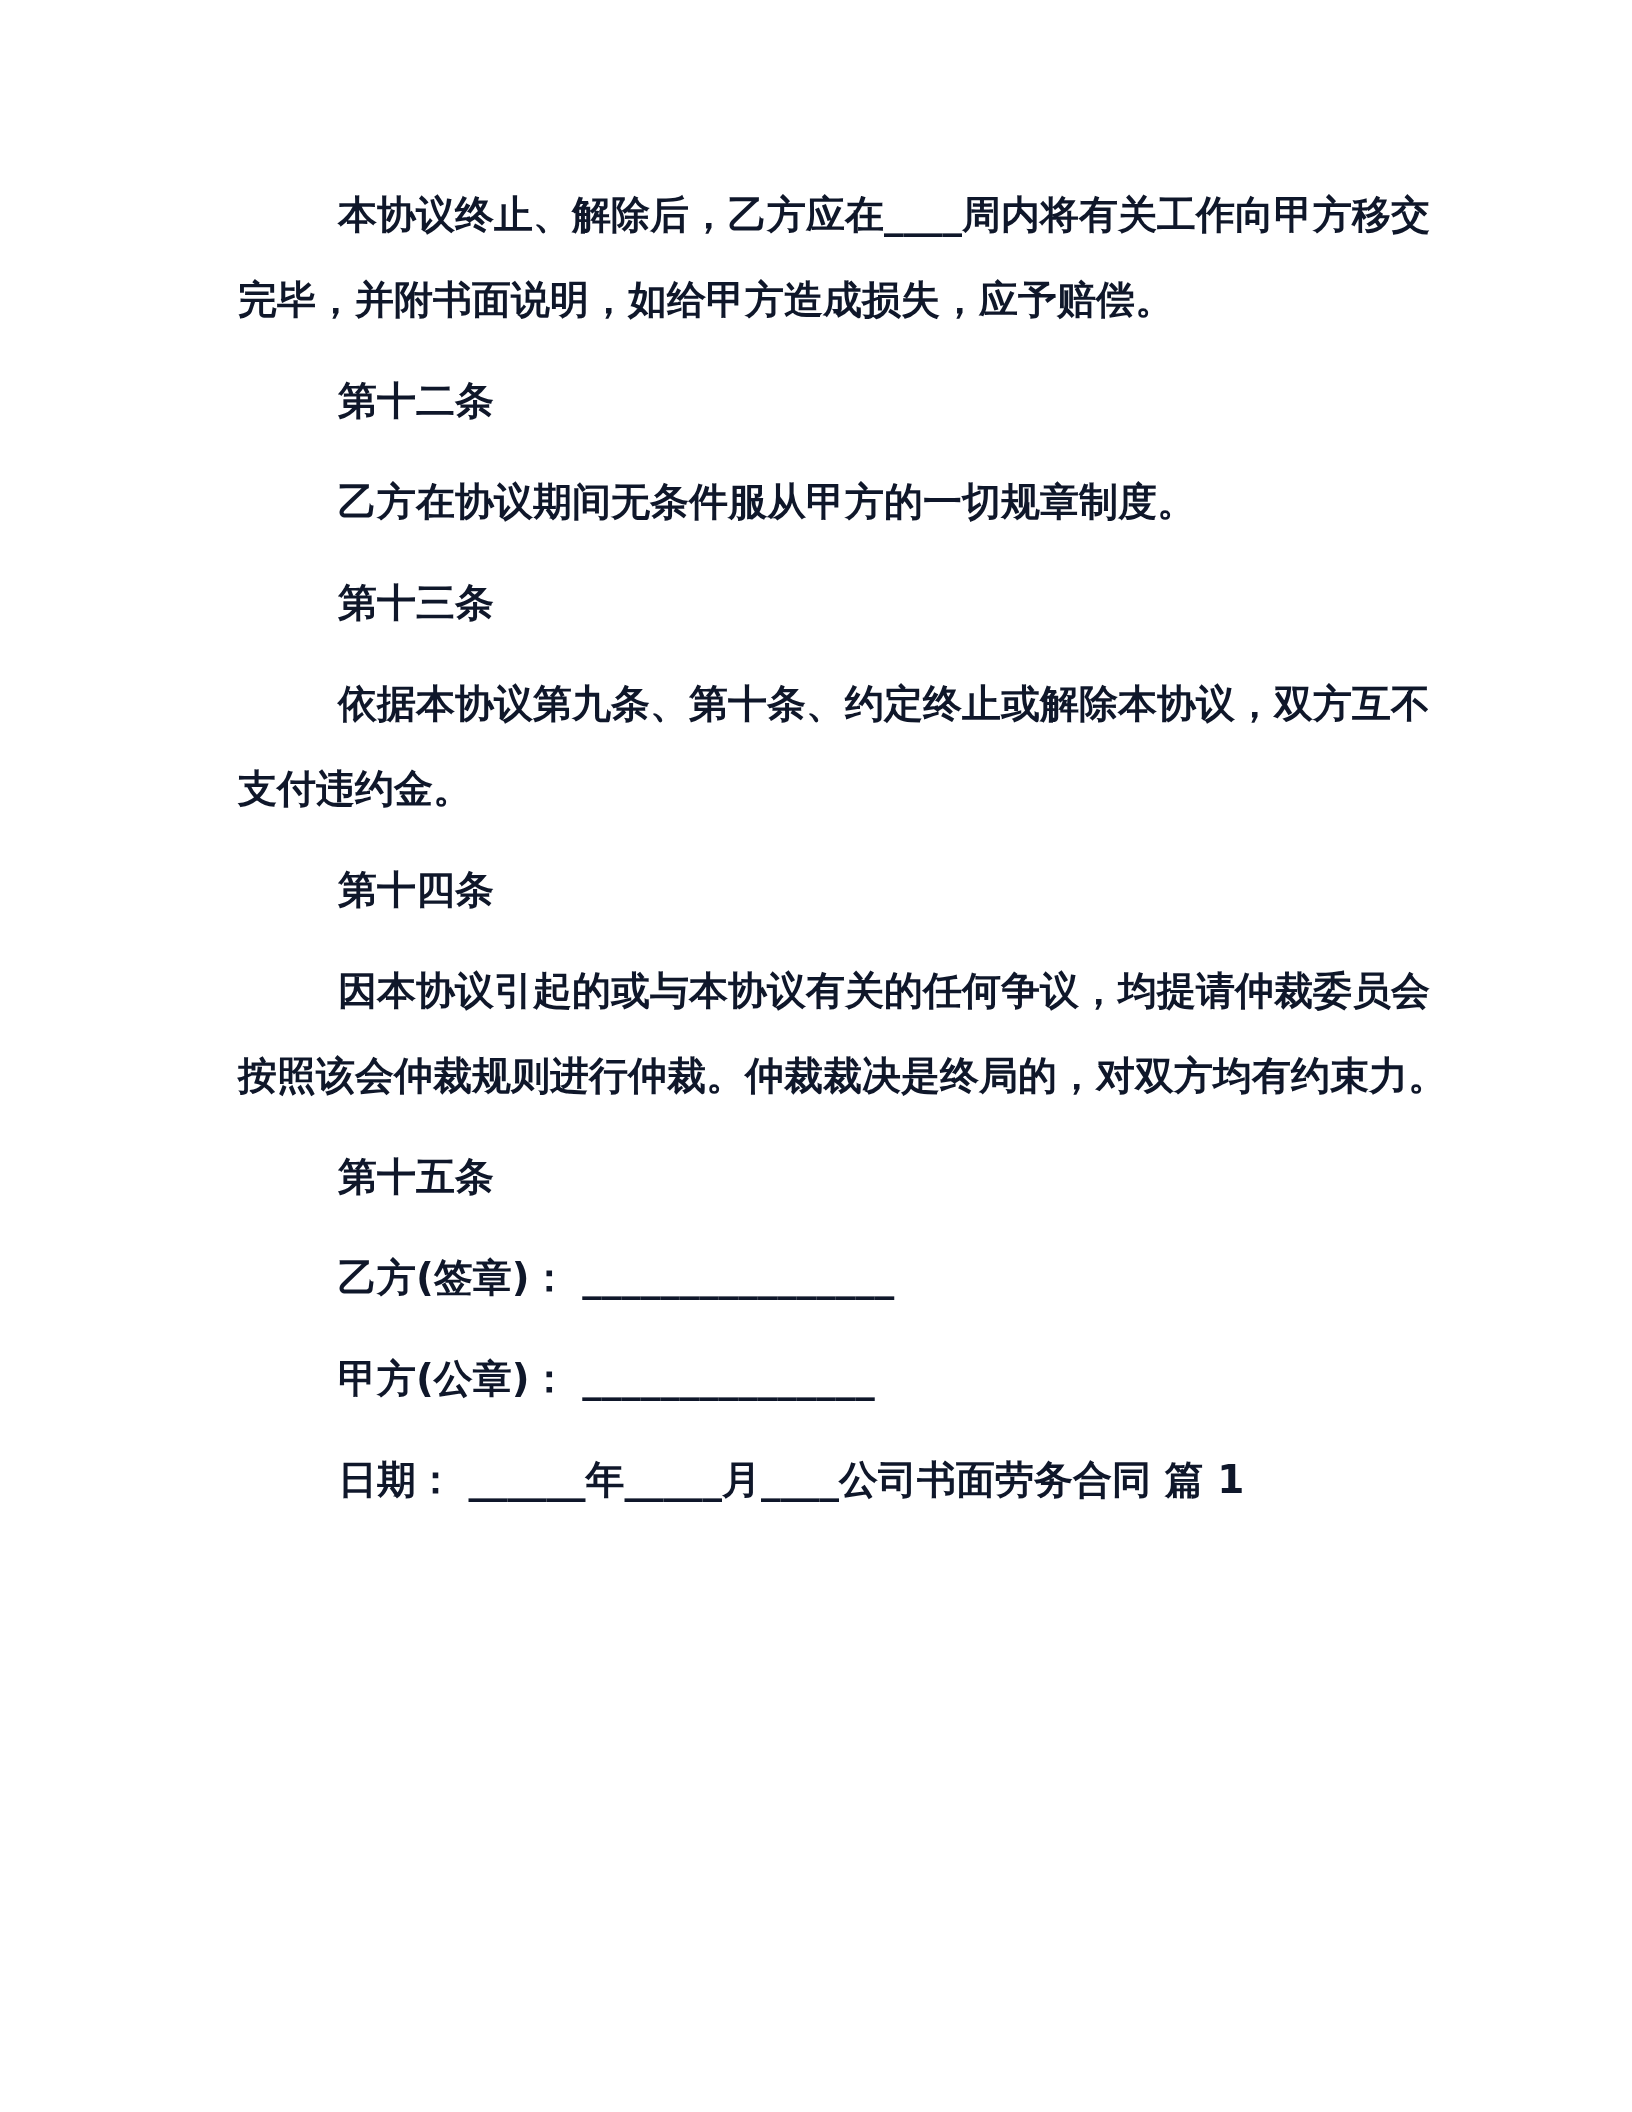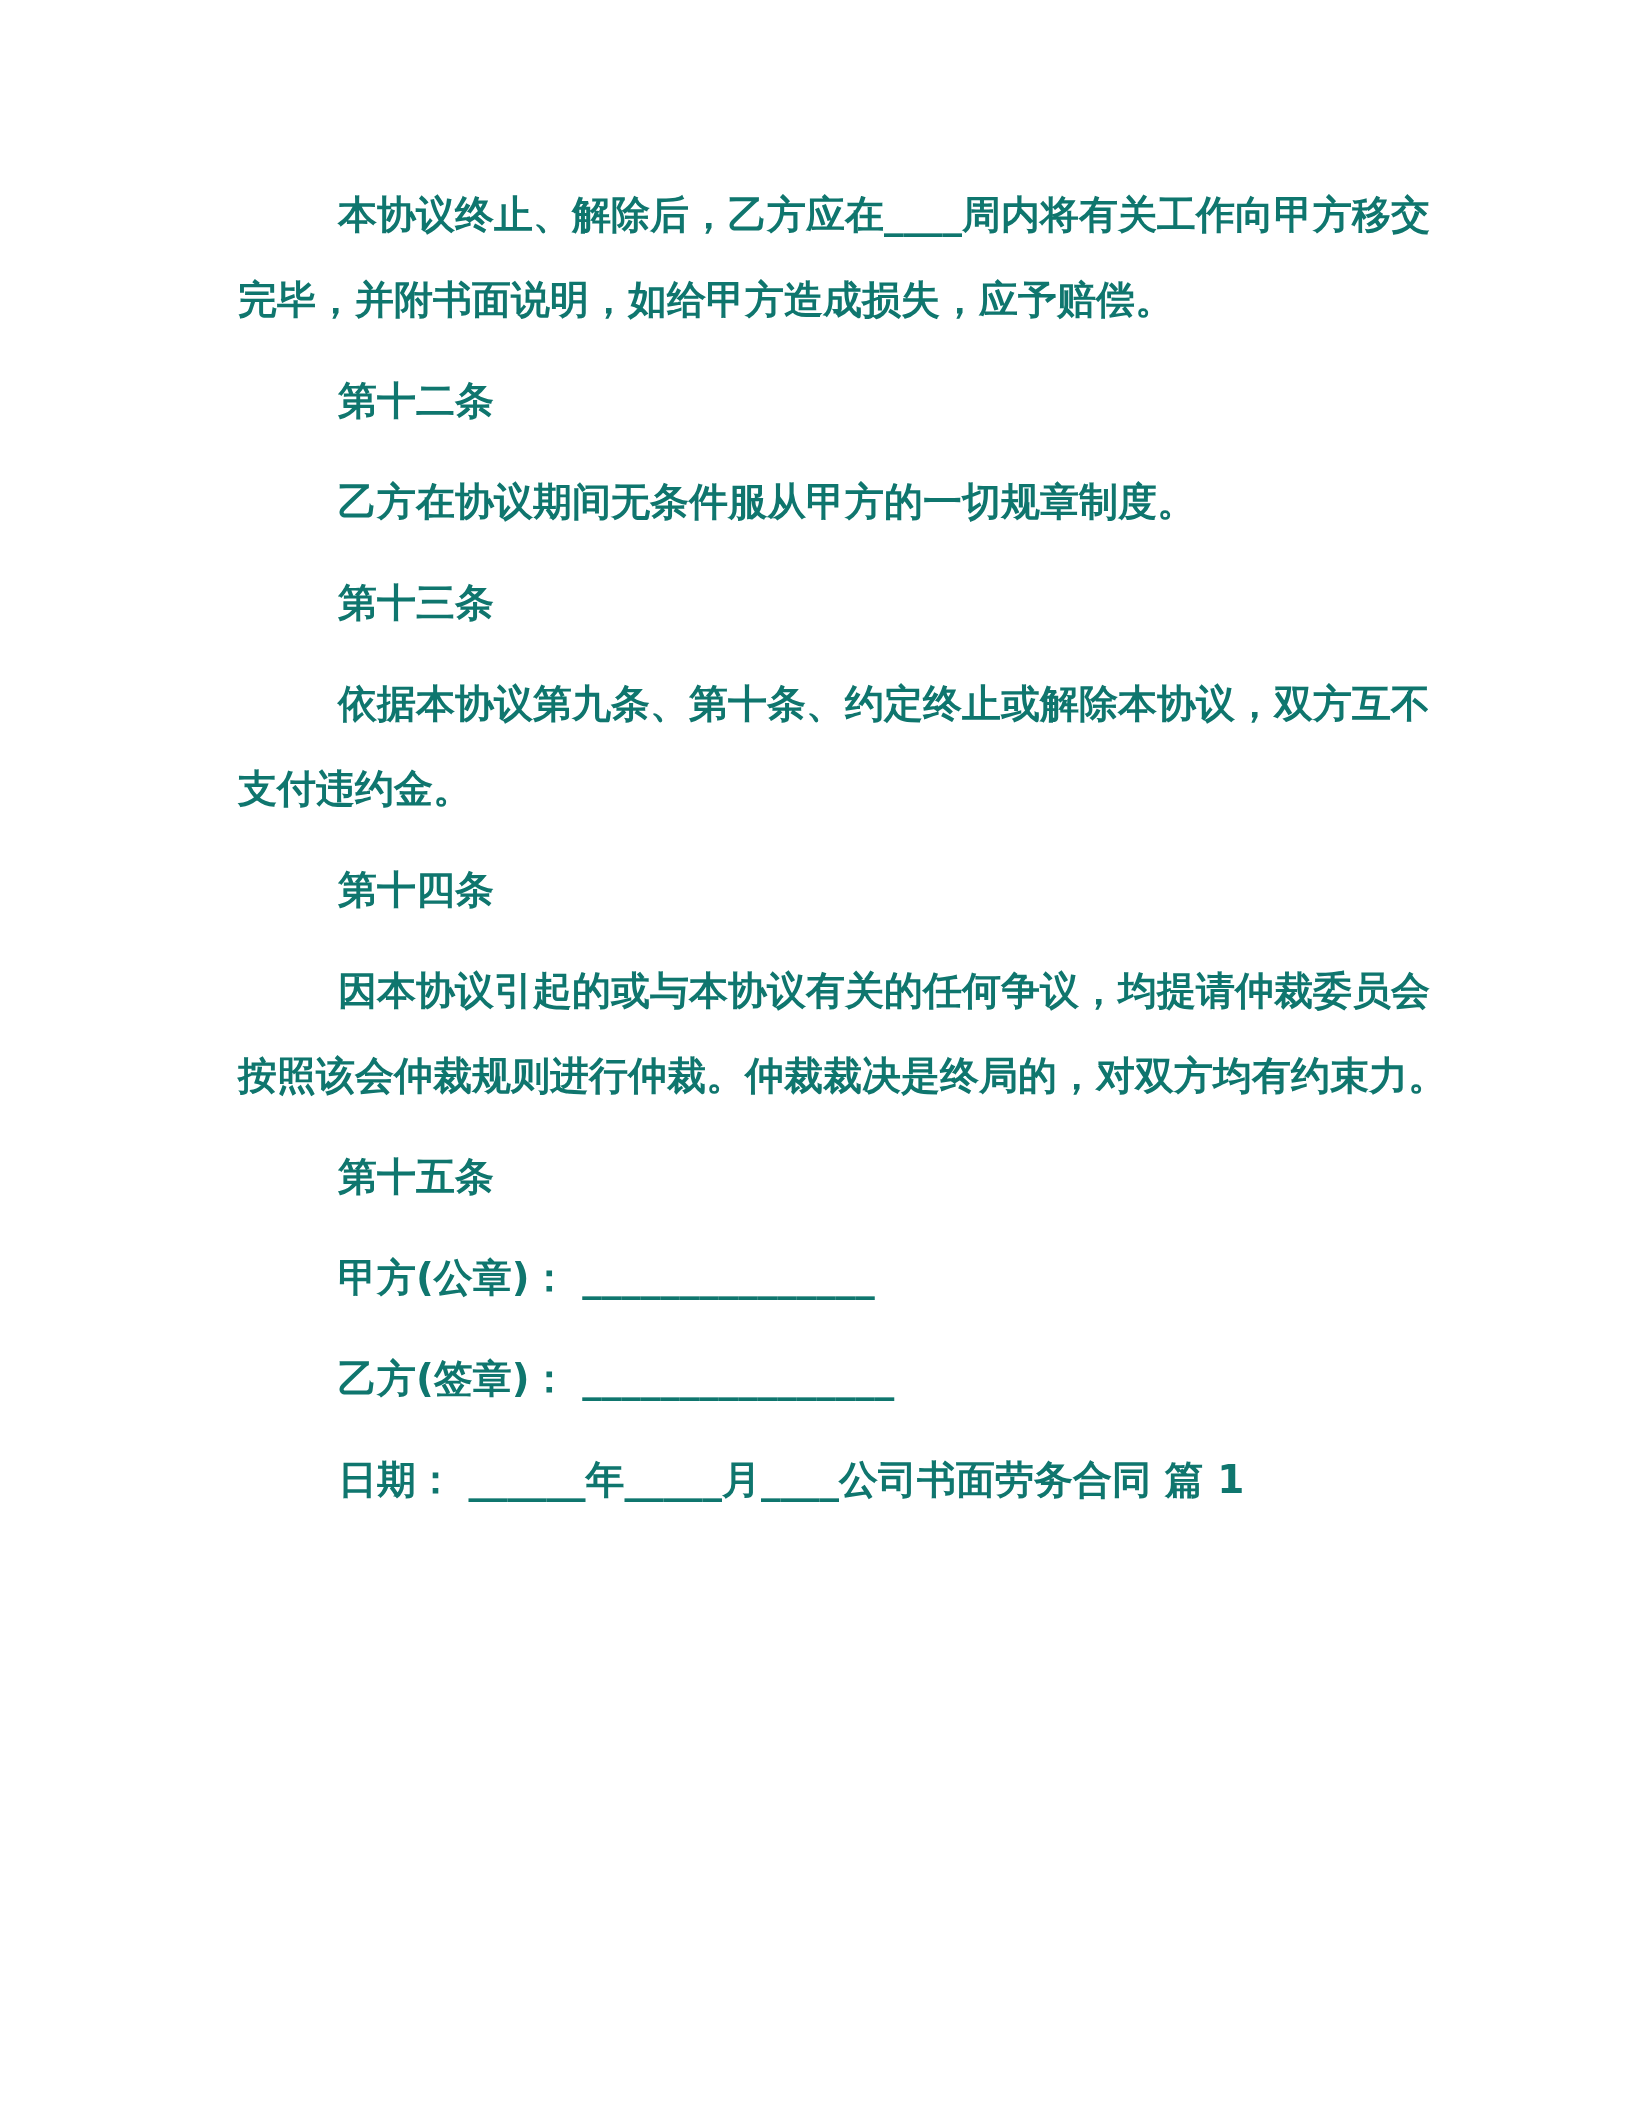--- a/index.html
+++ b/index.html
@@ -13,21 +13,21 @@
     height: 2112px;
     background: #ffffff;
     overflow: hidden;
     font-family: "DejaVu Sans", "Liberation Sans", sans-serif;
   }
   .doc-body {
     position: absolute;
     top: 172px;
     left: 238px;
     width: 1220px;
-    color: #0f766e;
+    color: #0f172a;
     font-size: 39px;
     font-weight: 700;
     line-height: 85px;
     text-align: left;
     overflow-wrap: break-word;
   }
   .doc-body p {
     margin: 0 0 16px 0;
     padding: 0;
     text-indent: 100px;
@@ -39,17 +39,17 @@
 <div class="page">
   <div class="doc-body">
       <p class="clause-text">本协议终止、解除后，乙方应在____周内将有关工作向甲方移交完毕，并附书面说明，如给甲方造成损失，应予赔偿。</p>
       <p class="article-heading">第十二条</p>
       <p class="clause-text">乙方在协议期间无条件服从甲方的一切规章制度。</p>
       <p class="article-heading">第十三条</p>
       <p class="clause-text">依据本协议第九条、第十条、约定终止或解除本协议，双方互不支付违约金。</p>
       <p class="article-heading">第十四条</p>
       <p class="clause-text">因本协议引起的或与本协议有关的任何争议，均提请仲裁委员会按照该会仲裁规则进行仲裁。仲裁裁决是终局的，对双方均有约束力。</p>
       <p class="article-heading">第十五条</p>
+      <p class="signature-line">乙方(签章)： ________________</p>
       <p class="signature-line">甲方(公章)： _______________</p>
-      <p class="signature-line">乙方(签章)： ________________</p>
       <p class="date-line">日期： ______年_____月____公司书面劳务合同 篇 1</p>
     </div>
 </div>
 
 </body></html>

